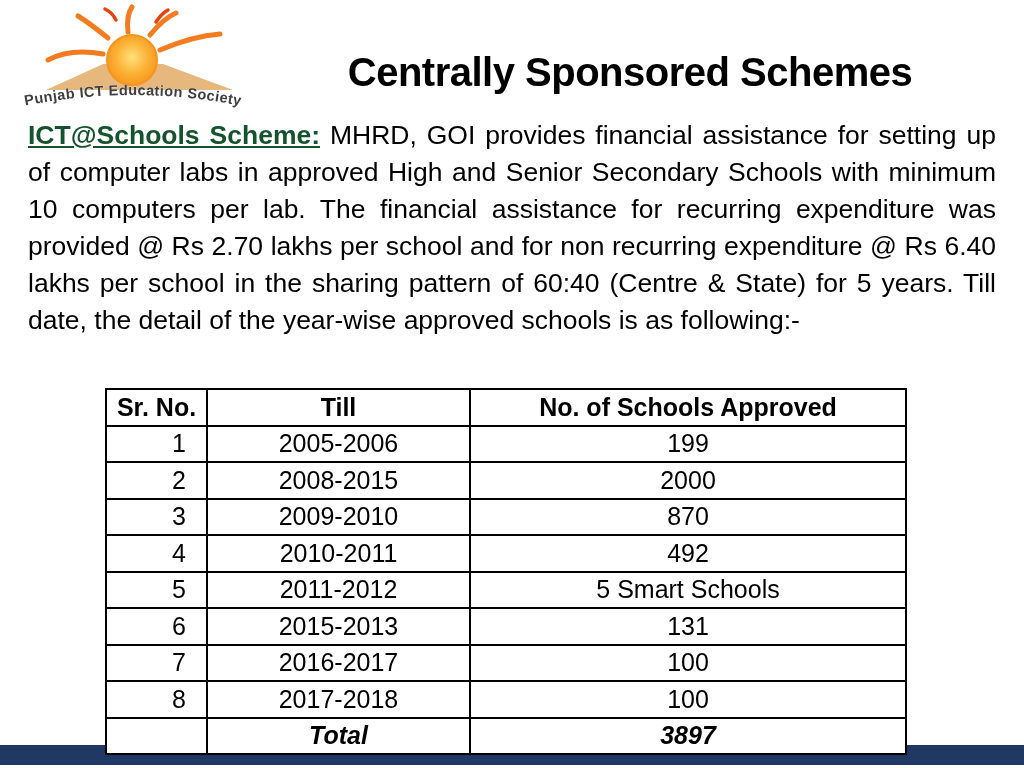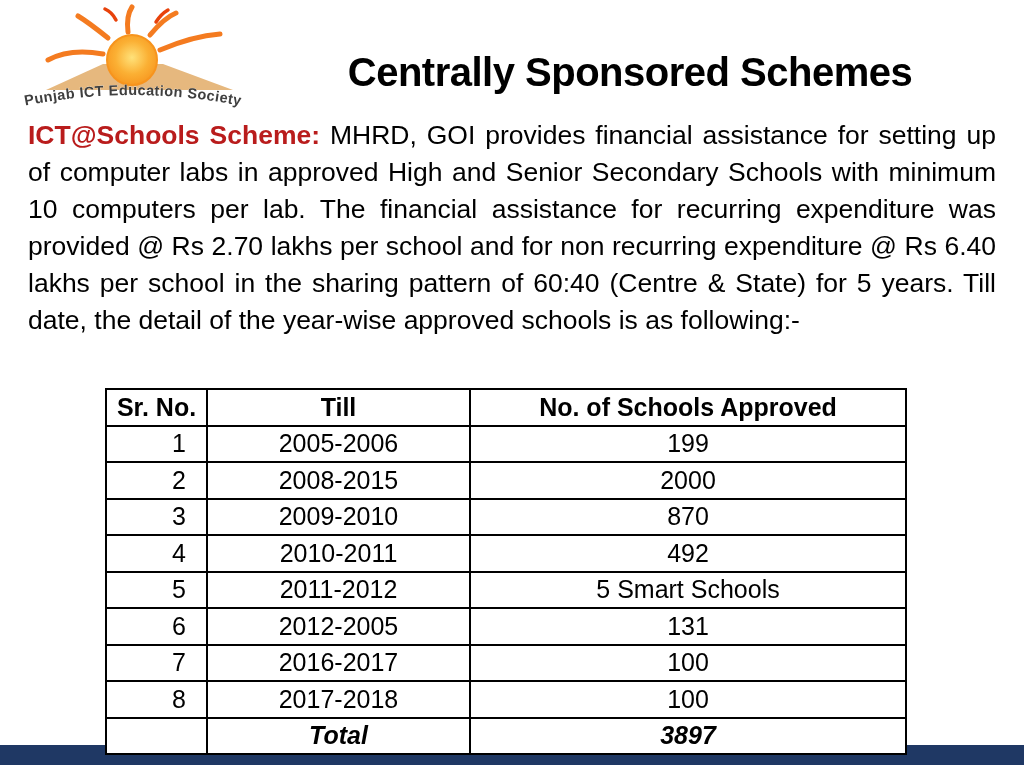--- a/index.html
+++ b/index.html
@@ -38,22 +38,23 @@
     position: absolute;
     left: 28px;
     top: 117px;
     width: 968px;
     font-size: 26.5px;
     line-height: 37px;
     text-align: justify;
     color: #000000;
   }
   .body-text .lead {
-    color: #b91c1c;
+    color: #14532d;
     font-weight: bold;
+    text-decoration: underline;
   }
   .schools-table {
     position: absolute;
     left: 105px;
     top: 388px;
     width: 800px;
     border-collapse: collapse;
     background: #ffffff;
     z-index: 2;
     font-size: 25px;
@@ -166,21 +167,21 @@
         <td>2010-2011</td>
         <td>492</td>
       </tr>
       <tr>
         <td class="sr">5</td>
         <td>2011-2012</td>
         <td>5 Smart Schools</td>
       </tr>
       <tr>
         <td class="sr">6</td>
-        <td>2012-2005</td>
+        <td>2015-2013</td>
         <td>131</td>
       </tr>
       <tr>
         <td class="sr">7</td>
         <td>2016-2017</td>
         <td>100</td>
       </tr>
       <tr>
         <td class="sr">8</td>
         <td>2017-2018</td>

